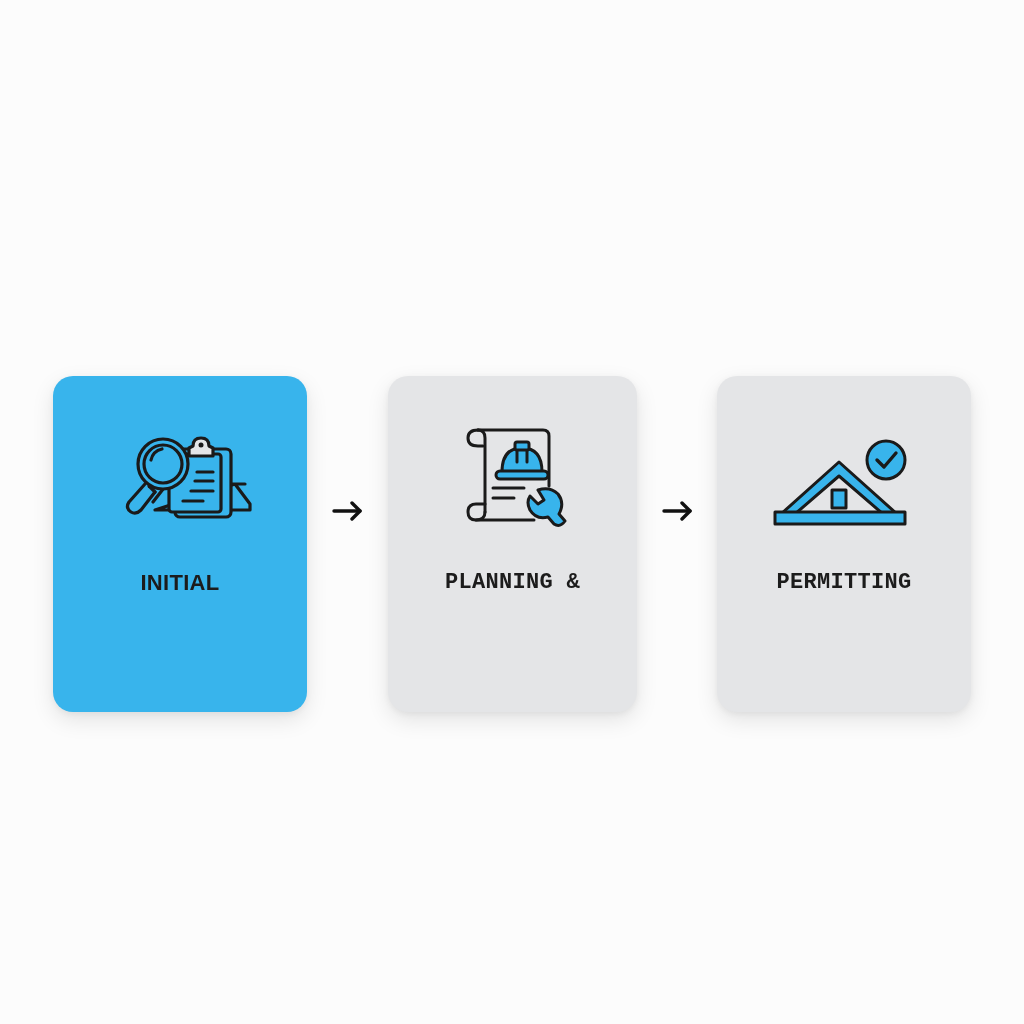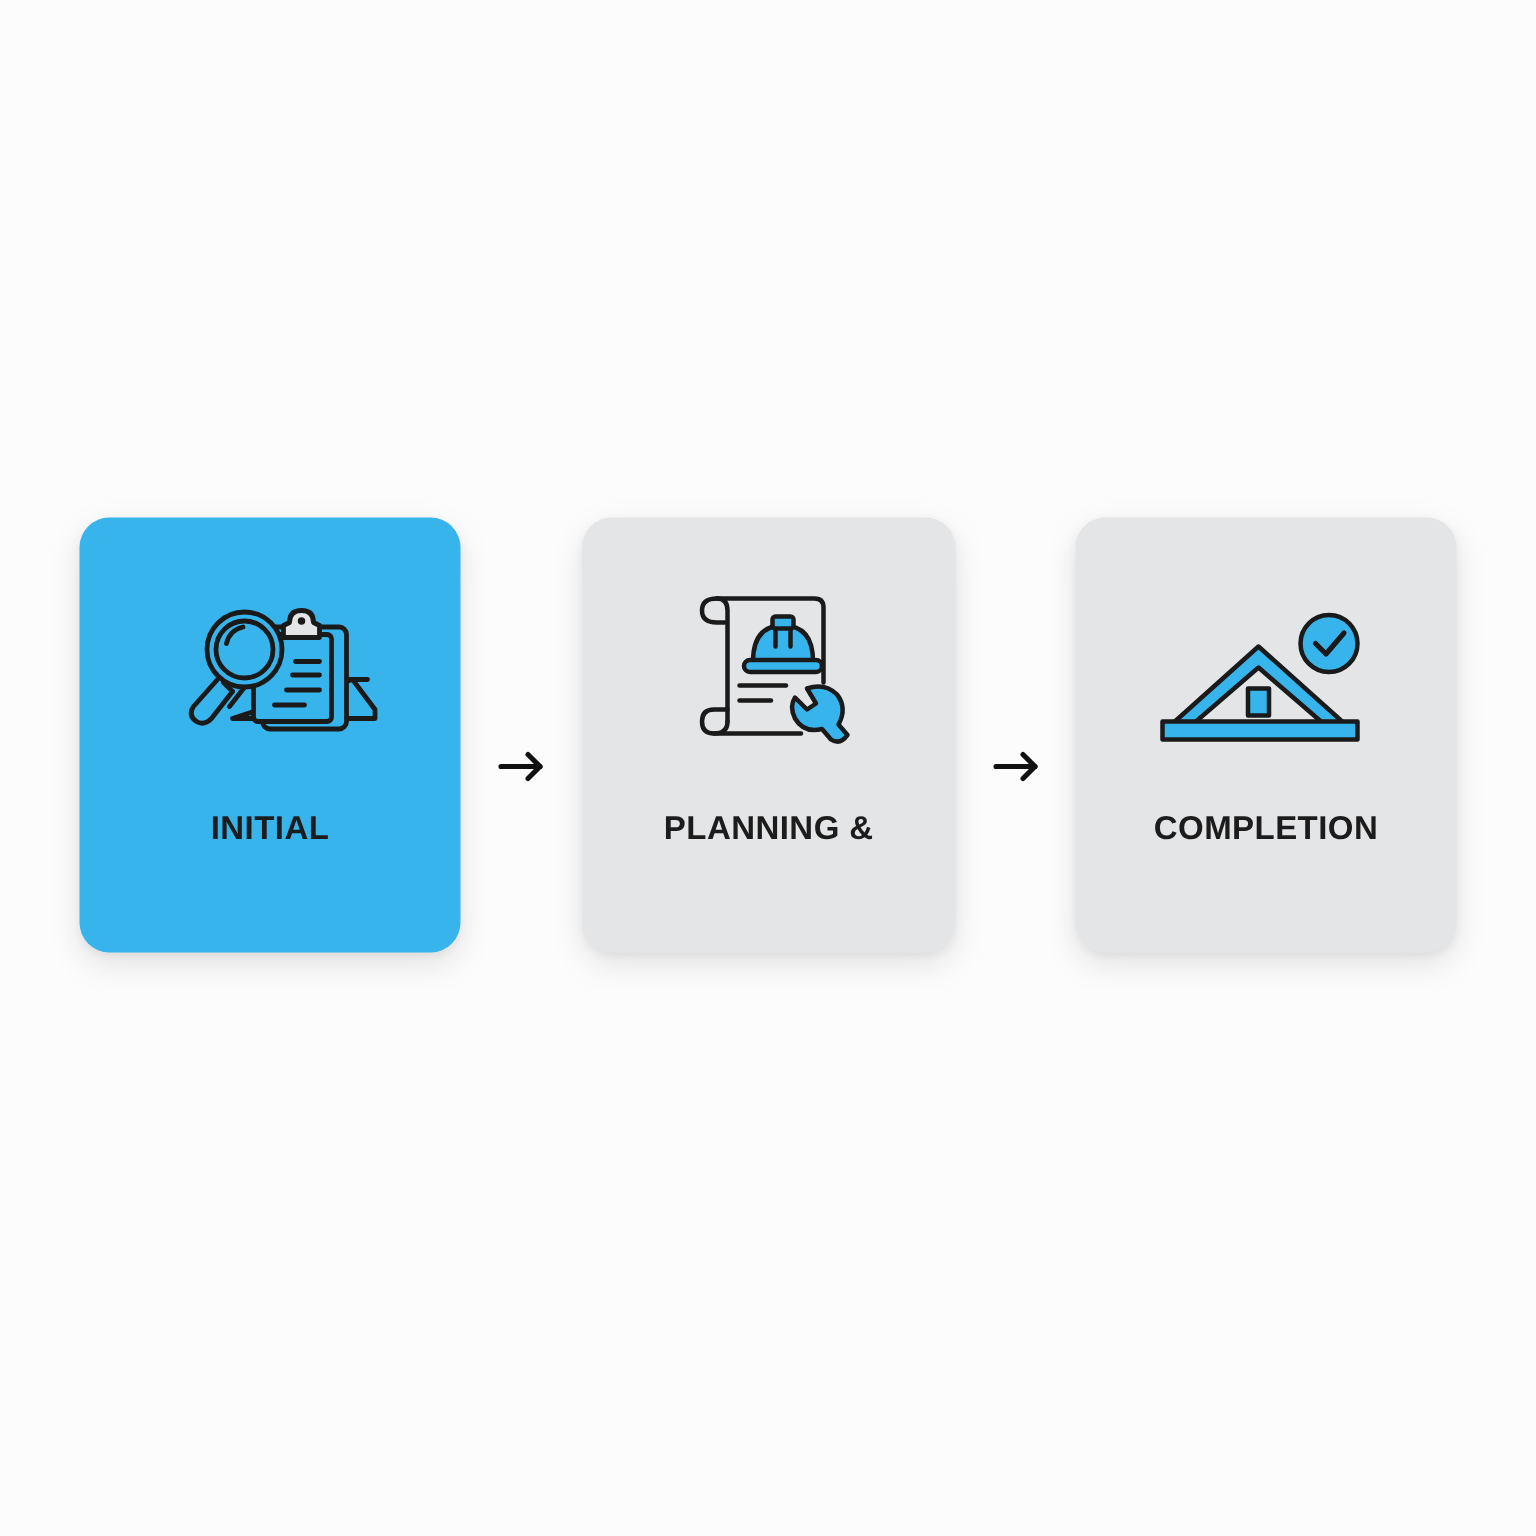--- a/index.html
+++ b/index.html
@@ -9,28 +9,28 @@
       height: 1024px;
       background: #fcfcfc;
       overflow: hidden;
     }
     body {
       position: relative;
       font-family: "Liberation Sans", "DejaVu Sans", sans-serif;
     }
     .card {
       position: absolute;
-      top: 345px;
-      height: 290px;
+      top: 376px;
+      height: 336px;
       border-radius: 20px;
       box-sizing: border-box;
       box-shadow: 0 8px 22px rgba(0,0,0,0.10), 0 2px 6px rgba(0,0,0,0.05);
     }
     .card.active { background: #38b4ec; }
-    .card.inactive { background: #e4e5e7; }
+    .card.inactive { background: #e4e5e7; font-family: Liberation Mono, monospace; }
     .card .icon {
       position: absolute;
       left: 50%;
       top: 48px;
       transform: translateX(-50%);
       width: 150px;
       height: 110px;
     }
     .card .icon svg { width: 150px; height: 110px; display: block; }
     .card .label {
@@ -136,15 +136,15 @@
 
       <rect x="6" y="88" width="130" height="12" fill="#38b4ec"></rect>
 
       <rect x="63" y="66" width="14" height="18" fill="#38b4ec"></rect>
 
       <circle cx="117" cy="36" r="19" fill="#38b4ec"></circle>
       <polyline points="108,36 115,43 127,29" stroke-width="3.4"></polyline>
     </svg>
   </div>
   <div class="label">
-    <span>COMPLETION</span>
+    <span>PERMITTING</span>
   </div>
 </div>
 
 </body></html>

